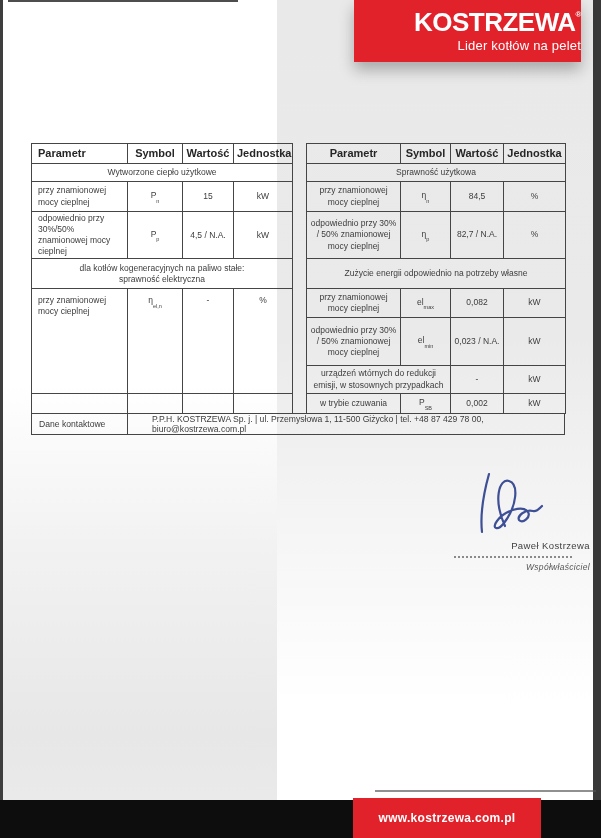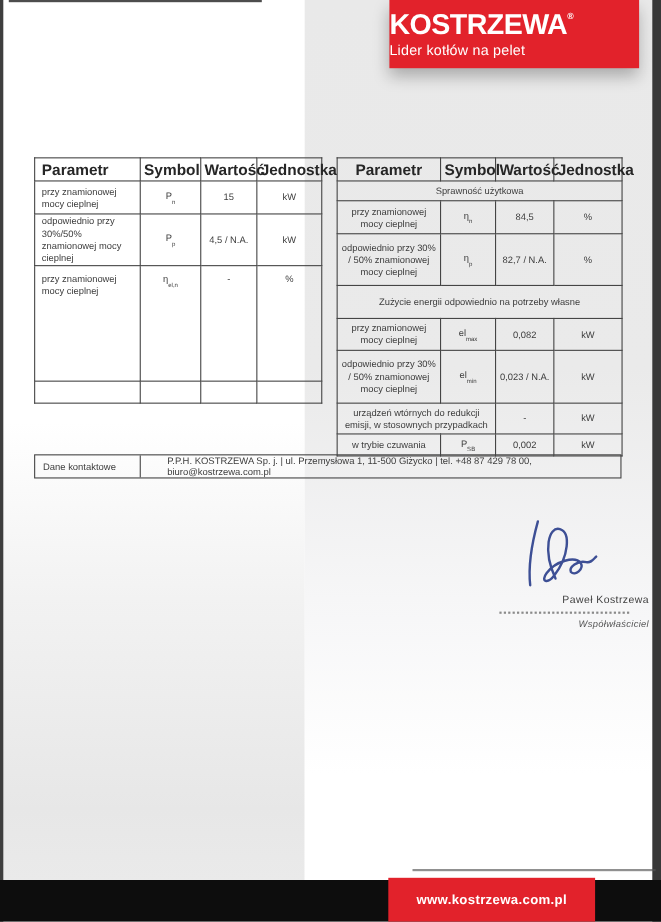--- a/index.html
+++ b/index.html
@@ -13,31 +13,31 @@
     background:linear-gradient(to bottom,#ffffff 0%,#ffffff 48%,#f2f2f2 68%,#e7e7e7 92%,#eaeaea 100%);}
   .bg-right{left:277px;top:0;width:324px;height:800px;
     background:linear-gradient(to bottom,#e9e9e9 0%,#eaeaea 42%,#f6f6f7 68%,#ffffff 88%,#ffffff 100%);}
   .edge-left{left:0;top:0;width:3px;height:838px;background:#3e3e3e;}
   .edge-right{left:593px;top:0;width:8px;height:838px;background:#383838;}
   .edge-top{left:8px;top:0;width:230px;height:2px;background:#4d4d4d;}
   .edge-bottom-line{left:375px;top:790px;width:221px;height:2px;background:#555;opacity:.65;}
 
   
   .logo{left:354px;top:0;width:227px;height:62px;background:var(--red);
-    display:flex;flex-direction:column;align-items:flex-start;justify-content:center;
+    display:flex;flex-direction:column;align-items:flex-end;justify-content:center;
     box-shadow:0 8px 14px rgba(0,0,0,0.28);color:#fff;}
   .logo .brand{font-size:26px;font-weight:800;letter-spacing:-0.5px;line-height:1;}
   .logo .brand sup{font-size:8px;font-weight:700;vertical-align:top;position:relative;top:2px;}
   .logo .tagline{font-size:13px;font-weight:400;margin-top:3px;letter-spacing:0.2px;}
 
   
   table.t{border-collapse:collapse;table-layout:fixed;position:absolute;
     color:#3c3c3c;font-size:8.5px;line-height:1.3;}
   table.t td,table.t th{border:1.5px solid #454545;padding:1px 3px;text-align:center;vertical-align:middle;background:transparent;}
-  table.t th{font-size:14px;font-weight:700;color:#262626;}
+  table.t th{font-size:11px;font-weight:700;color:#262626;}
   .t-left{left:31px;top:143px;width:261px;}
   .t-right{left:306px;top:143px;width:259px;}
   .t-left td.param{text-align:left;padding-left:6px;}
   .t-left th.param-h{text-align:left;padding-left:6px;}
   tr.hdr{height:20px;} tr.band1{height:18px;} tr.r1{height:30px;} tr.r2{height:47px;}
   tr.band2{height:30px;} tr.r3L{height:105px;} tr.emptyL{height:20px;}
   tr.r3{height:29px;} tr.r4{height:48px;} tr.r5{height:28px;} tr.r6{height:20px;}
   tr.r3L td{vertical-align:top;padding-top:6px;}
   .sub{font-size:5.5px;vertical-align:sub;position:relative;top:2px;letter-spacing:0;}
 
@@ -83,31 +83,40 @@
         <col style="width:51px">
         <col style="width:59px">
       </colgroup>
     <tbody>
         <tr class="hdr">
       <th class="param-h">Parametr</th>
       <th>Symbol</th>
       <th>Wartość</th>
       <th>Jednostka</th>
     </tr>
+    <tr class="band1">
+      <td colspan="4">Wytworzone ciepło użytkowe</td>
+    </tr>
     <tr class="r1">
       <td class="param">przy znamionowej mocy cieplnej</td>
       <td><span>P</span><span class="sub">n</span></td>
       <td>15</td>
       <td>kW</td>
     </tr>
     <tr class="r2">
       <td class="param">odpowiednio przy 30%/50% znamionowej mocy cieplnej</td>
       <td><span>P</span><span class="sub">p</span></td>
       <td>4,5 / N.A.</td>
       <td>kW</td>
+    </tr>
+    <tr class="band2">
+      <td colspan="4">
+        <span style="display:block">dla kotłów kogeneracyjnych na paliwo stałe:</span>
+        <span style="display:block">sprawność elektryczna</span>
+      </td>
     </tr>
     <tr class="r3L">
       <td class="param">przy znamionowej mocy cieplnej</td>
       <td><span>η</span><span class="sub">el,n</span></td>
       <td>-</td>
       <td>%</td>
     </tr>
     <tr class="emptyL">
       <td></td>
           <td></td>

